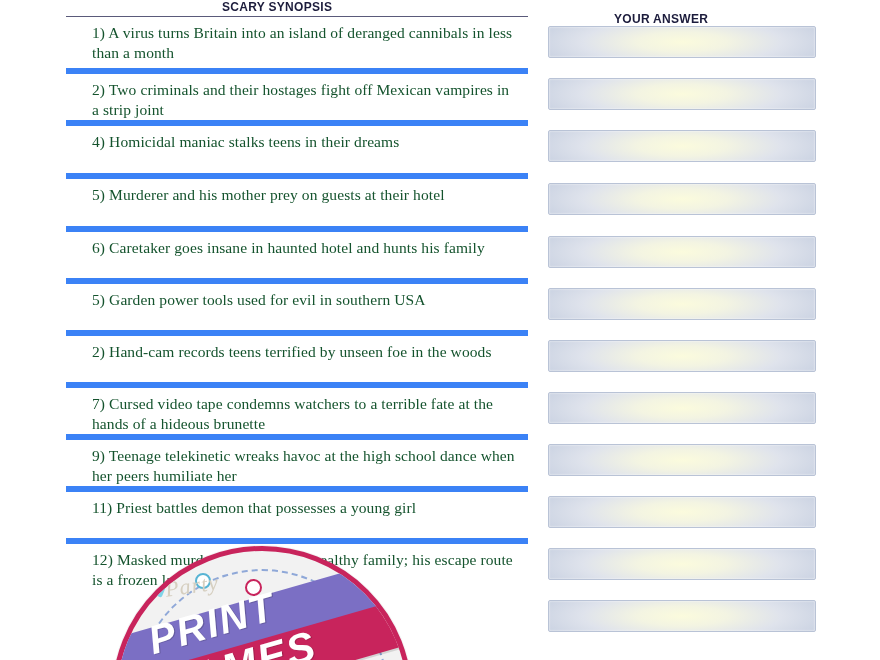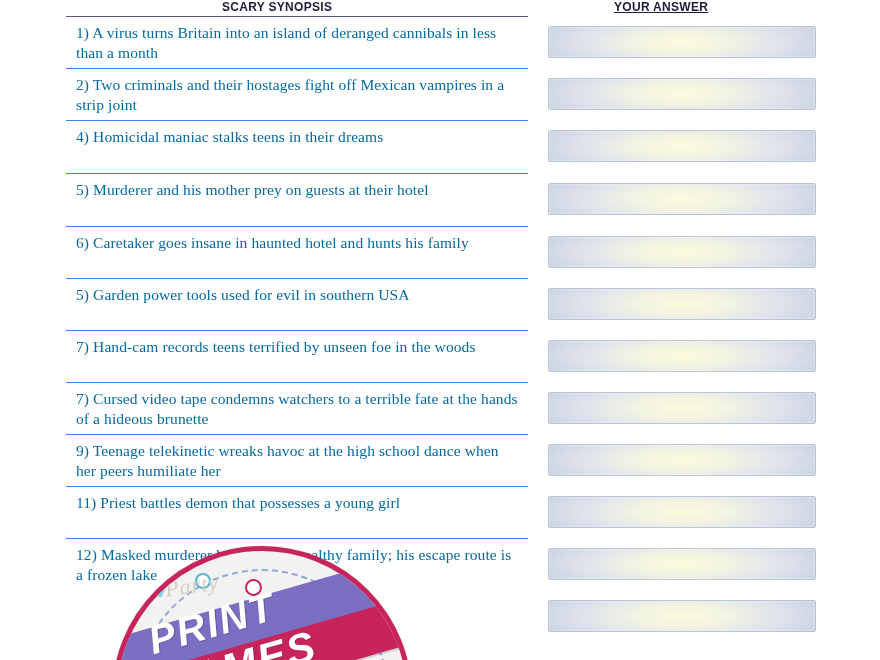--- a/index.html
+++ b/index.html
@@ -36,48 +36,48 @@
     color: #1c1c3c;
     letter-spacing: 0.3px;
     white-space: nowrap;
   }
   .hdr-synopsis {
     left: 222px;
     top: 0px;
   }
   .hdr-answer {
     left: 614px;
-    top: 0px;
-    text-decoration: underline;
+    top: 12px;
   }
 
   
   .questions {
     position: absolute;
     left: 66px;
     top: 16px;
     width: 462px;
   }
 
   .q-row {
-    border-top: 1px solid #3b82f6;
+    border-top: 6px solid #3b82f6;
     box-sizing: border-box;
     display: flex;
     align-items: flex-start;
     padding: 6px 8px 5px 10px;
   }
   .q-row:first-child {
     border-top: 1px solid #5a5a7a;
   }
   .q-row .q-text {
     font-family: "Liberation Serif", serif;
     font-size: 15.5px;
     line-height: 1.28;
-    color: #0369a1;
+    color: #14532d;
     letter-spacing: 0.1px;
+    margin-left: 16px;
   }
 
   
   .answers {
     position: absolute;
     left: 548px;
     top: 16px;
     width: 268px;
   }
   .ans-slot {
@@ -205,21 +205,21 @@
     <div class="q-row" style="height:53px">
       <span class="q-text">5) Murderer and his mother prey on guests at their hotel</span>
     </div>
     <div class="q-row" style="height:52px">
       <span class="q-text">6) Caretaker goes insane in haunted hotel and hunts his family</span>
     </div>
     <div class="q-row" style="height:52px">
       <span class="q-text">5) Garden power tools used for evil in southern USA</span>
     </div>
     <div class="q-row" style="height:52px">
-      <span class="q-text">7) Hand-cam records teens terrified by unseen foe in the woods</span>
+      <span class="q-text">2) Hand-cam records teens terrified by unseen foe in the woods</span>
     </div>
     <div class="q-row" style="height:52px">
       <span class="q-text">7) Cursed video tape condemns watchers to a terrible fate at the hands of a hideous brunette</span>
     </div>
     <div class="q-row" style="height:52px">
       <span class="q-text">9) Teenage telekinetic wreaks havoc at the high school dance when her peers humiliate her</span>
     </div>
     <div class="q-row" style="height:52px">
       <span class="q-text">11) Priest battles demon that possesses a young girl</span>
     </div>

